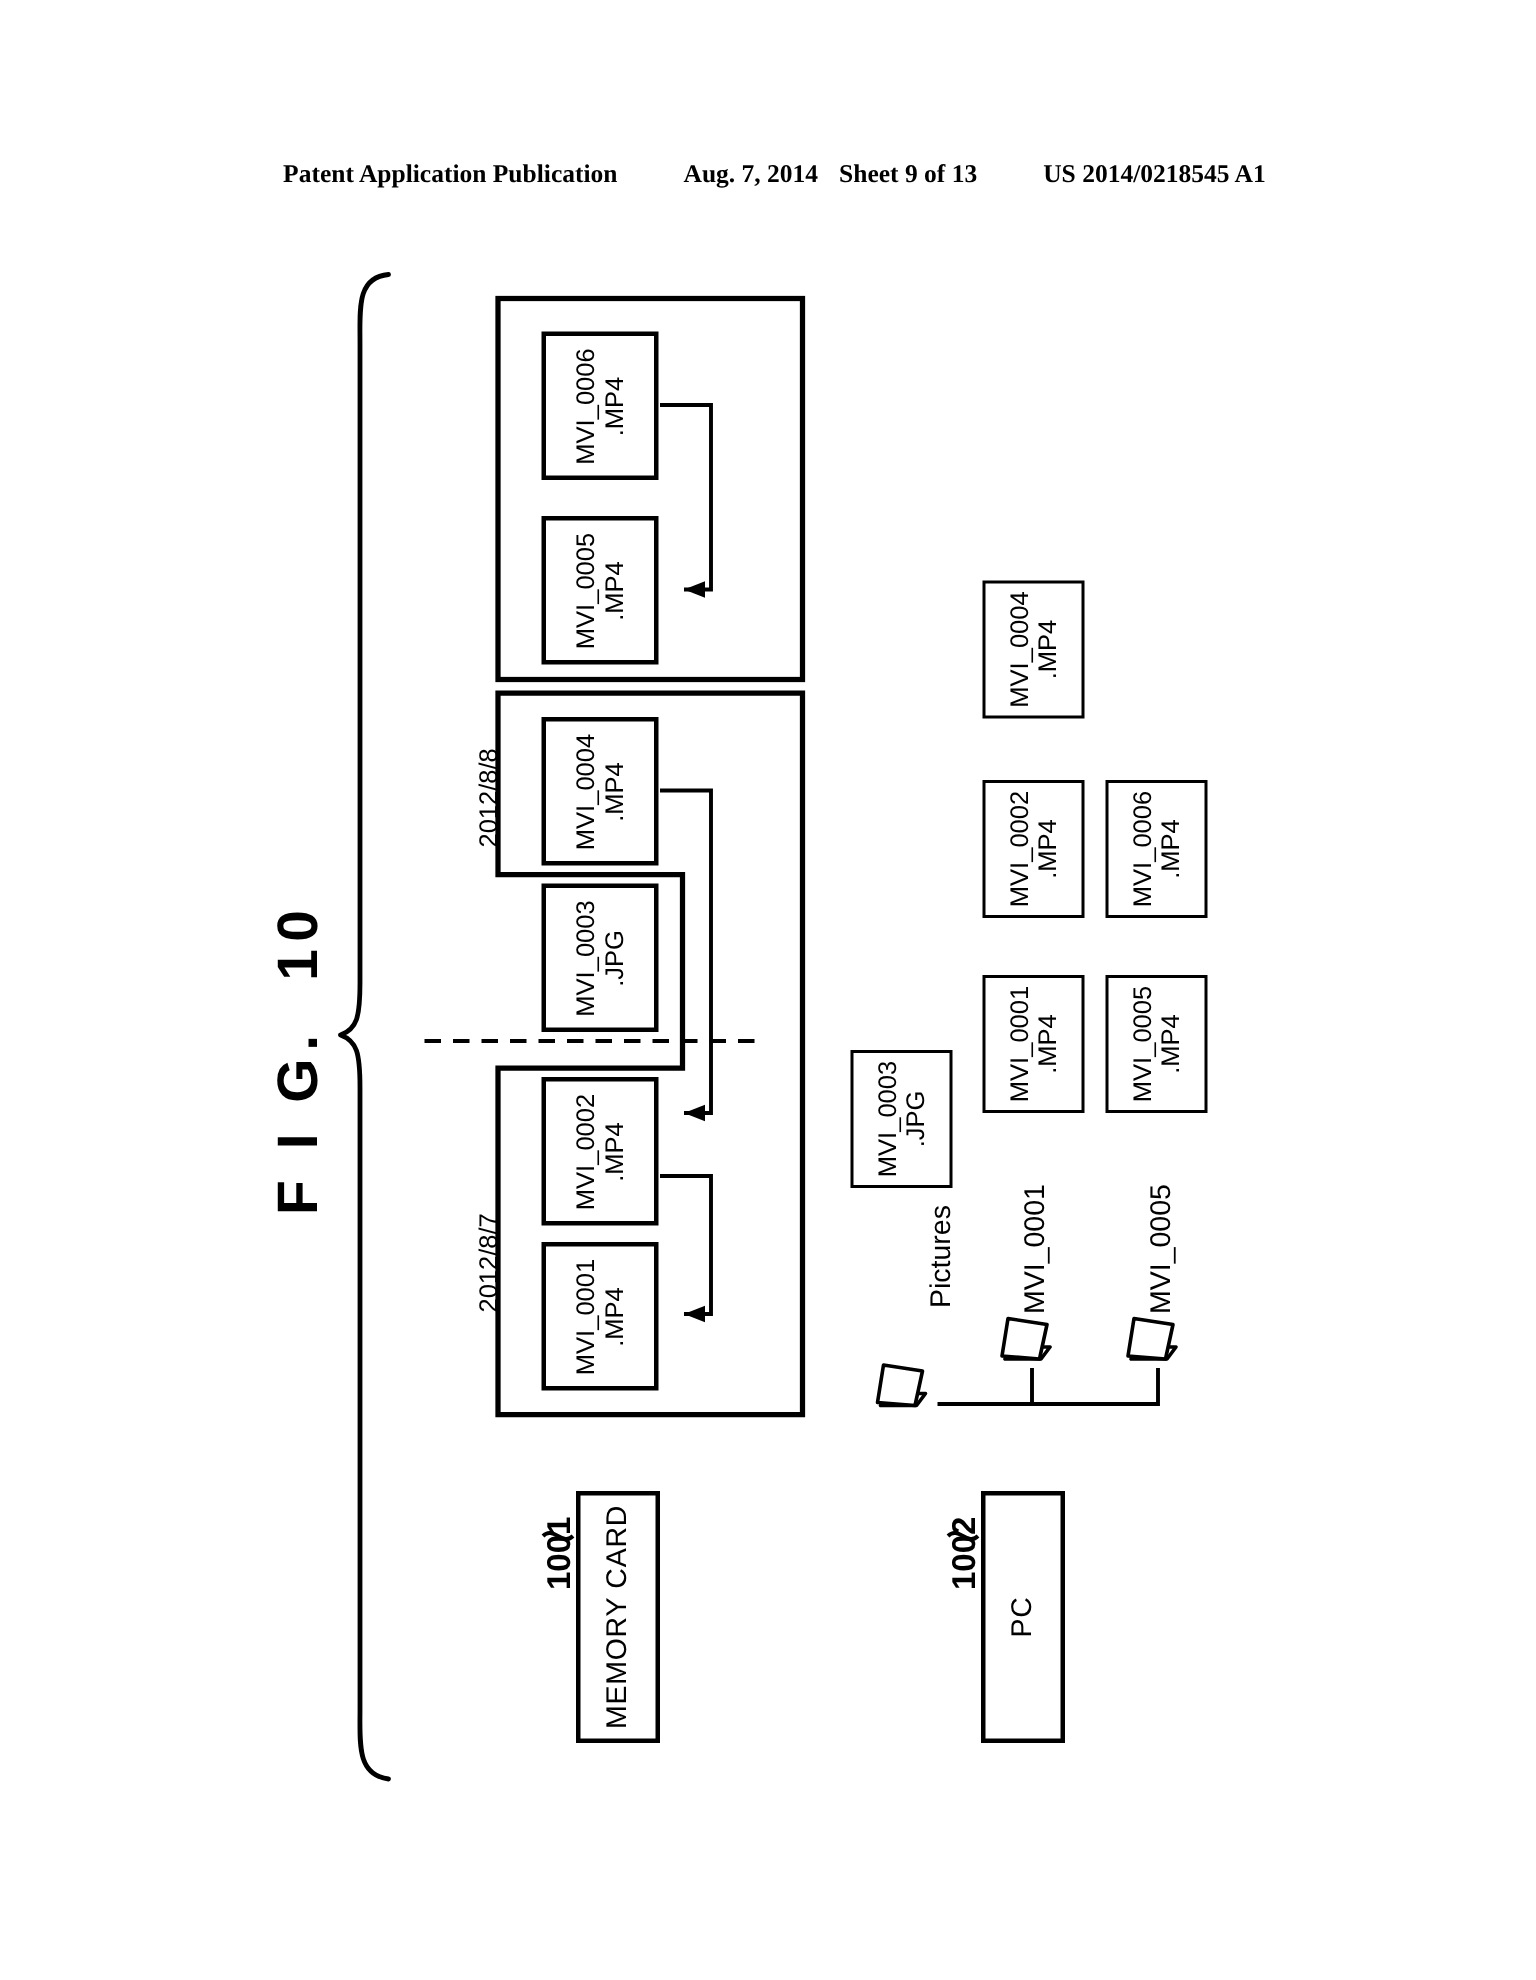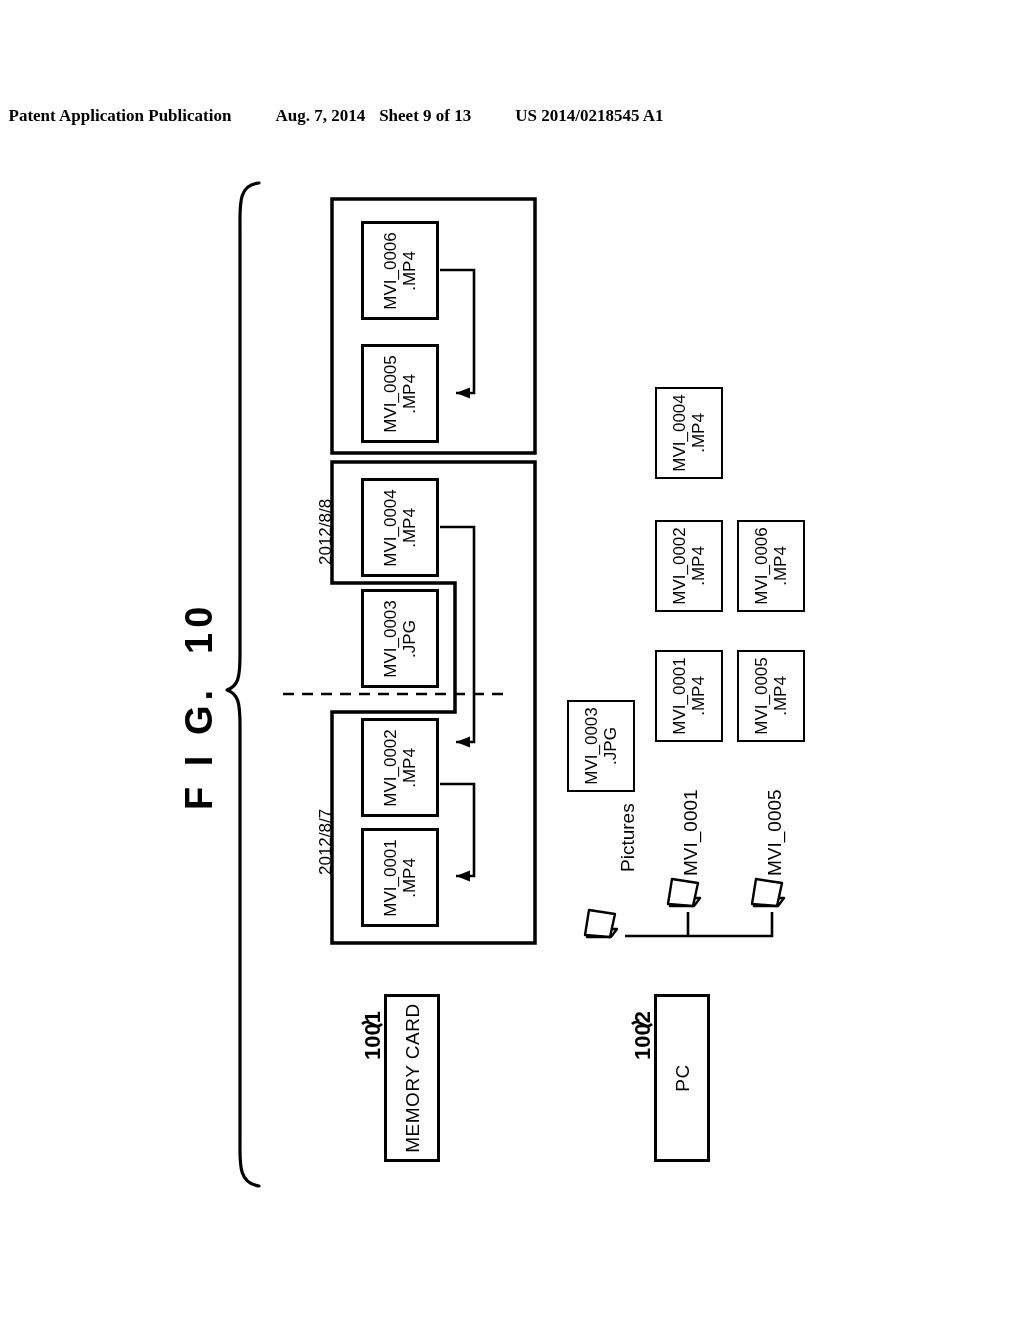--- a/index.html
+++ b/index.html
@@ -5,21 +5,21 @@
   html,body{margin:0;padding:0;background:#fff;}
   body{
     width:1024px;height:1320px;position:relative;overflow:hidden;
     font-family:"Liberation Serif", serif;
     -webkit-font-smoothing:antialiased;
   }
 
   
   .hdr{
     position:absolute;left:0;top:86px;width:1024px;
-    text-align:left;
+    text-align:center;
     font-family:"Liberation Serif", serif;
     font-weight:bold;font-size:17px;color:#000;
     white-space:pre;
   }
   .hdr span{display:inline-block;}
   .hdr .g1{margin-right:44px;}
   .hdr .g2{margin-right:14px;}
   .hdr .g3{margin-right:44px;}
 
   

